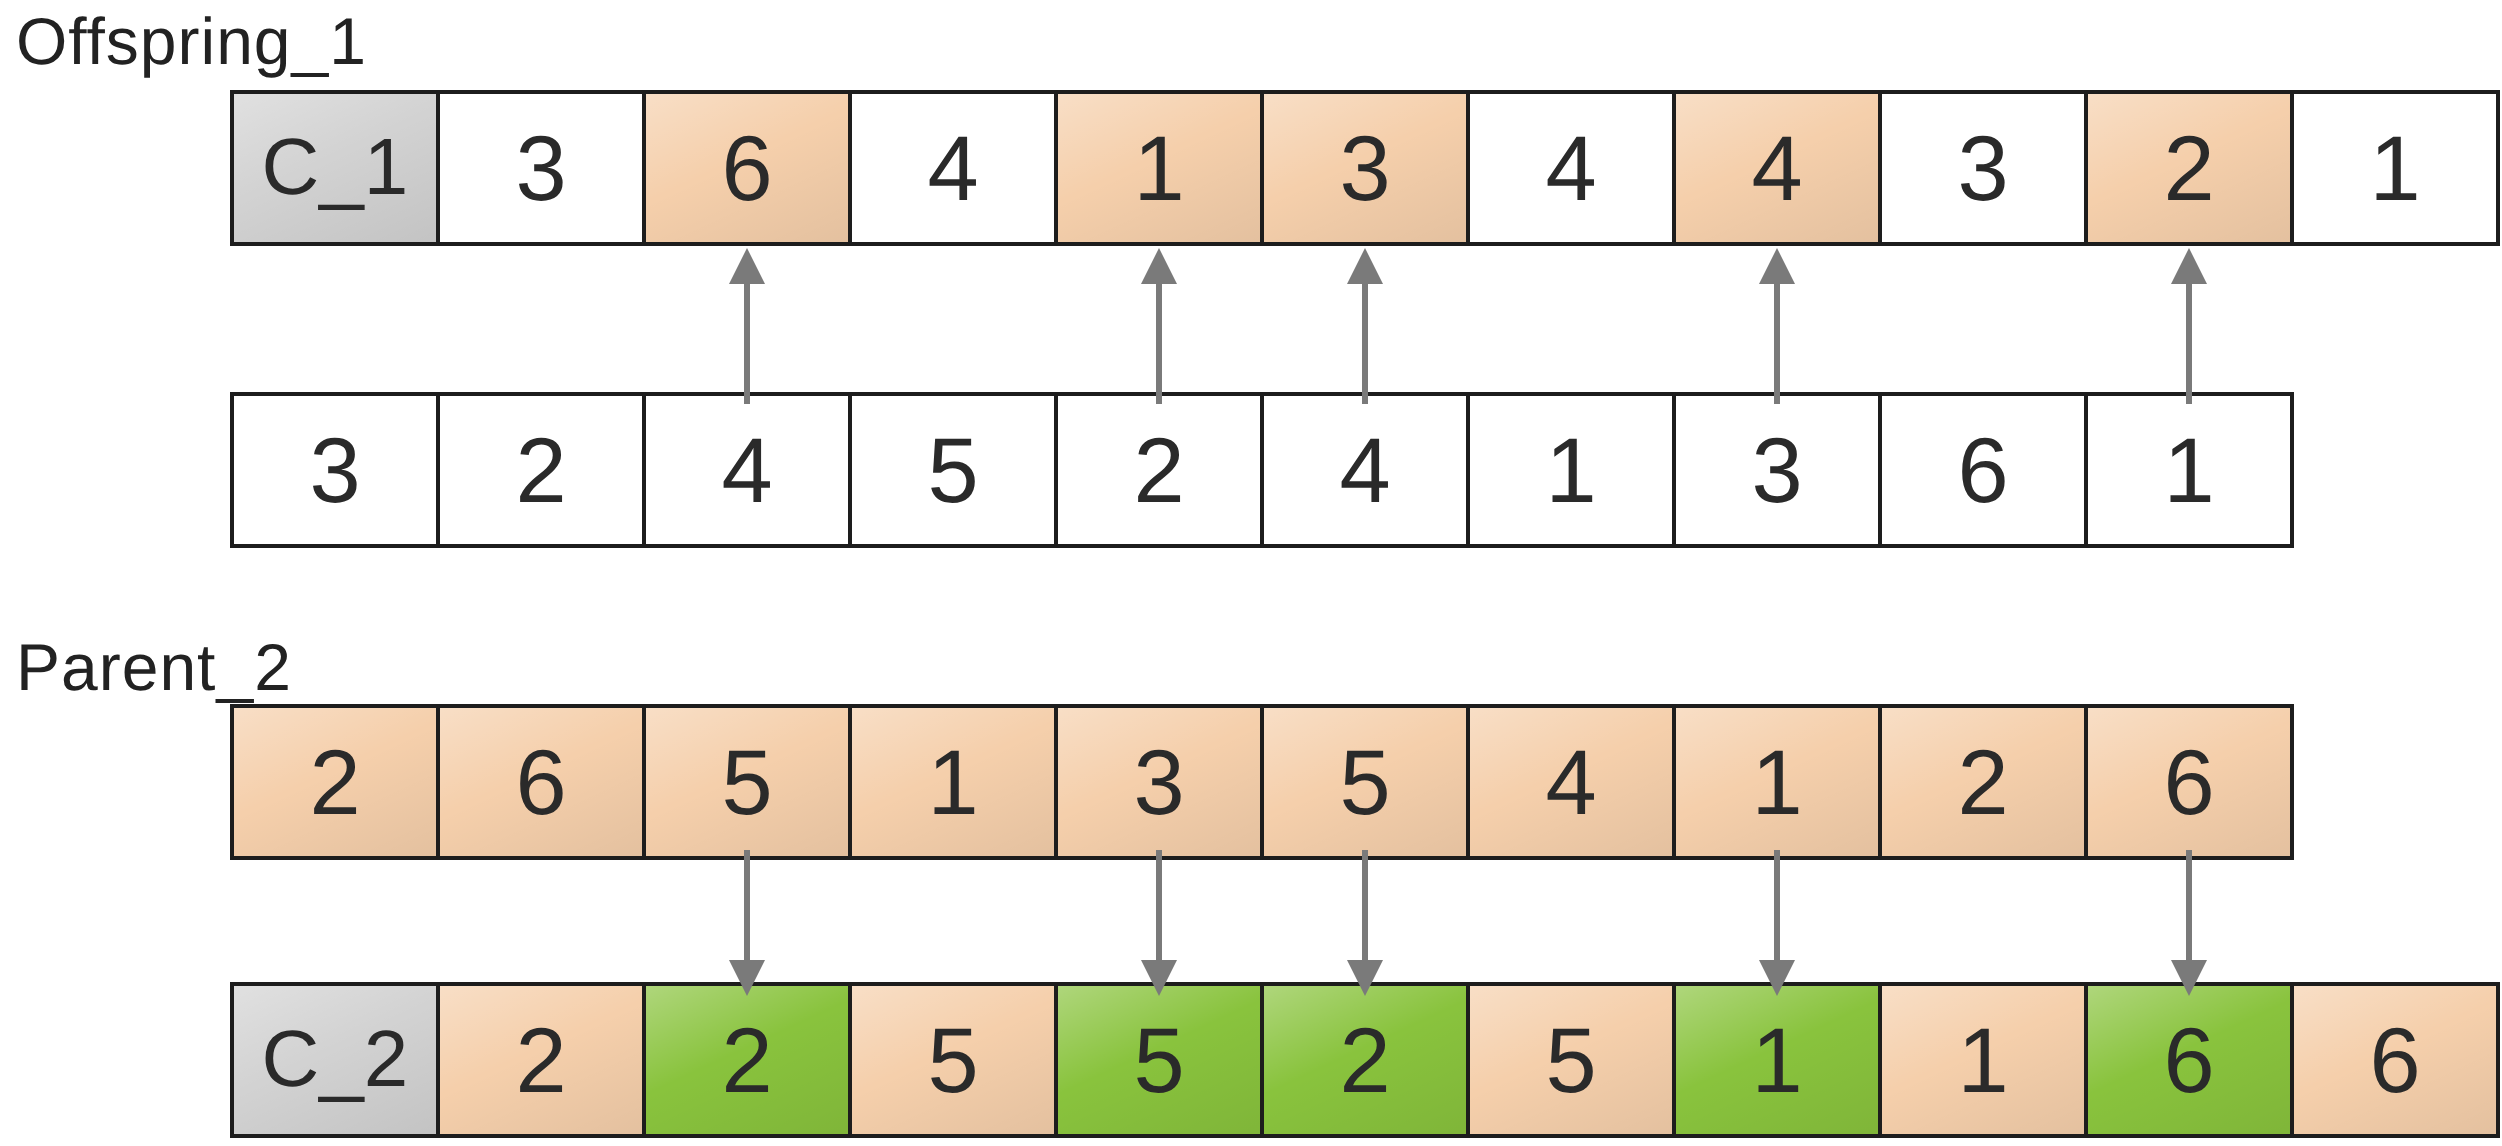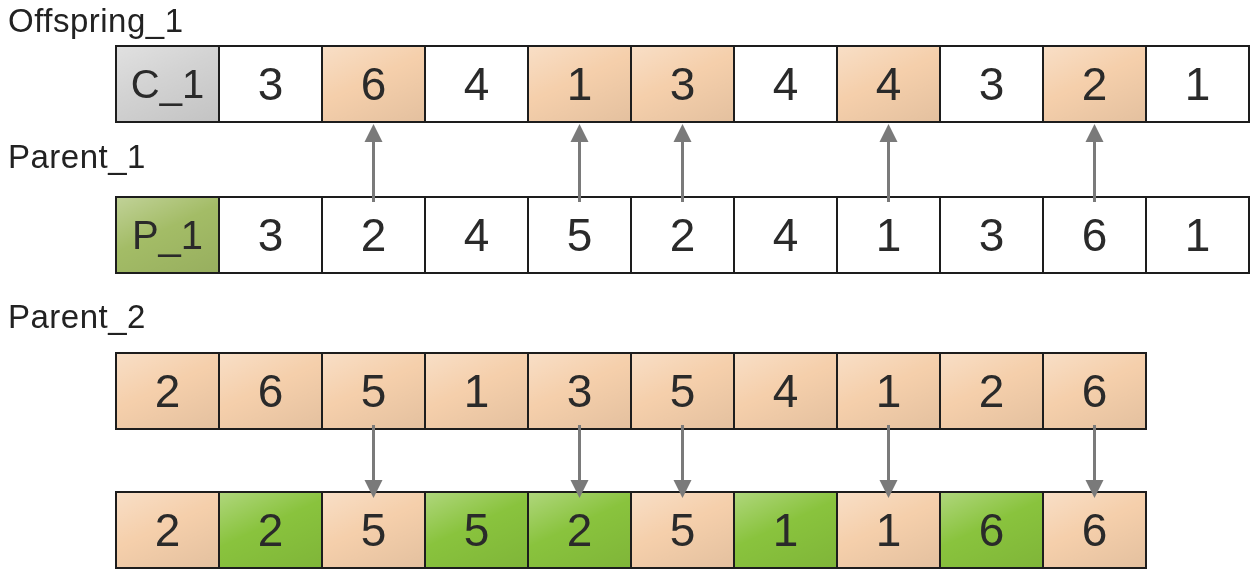--- a/index.html
+++ b/index.html
@@ -42,50 +42,49 @@
       <div class="cell s-white">4</div>
       <div class="cell s-orange">1</div>
       <div class="cell s-orange">3</div>
       <div class="cell s-white">4</div>
       <div class="cell s-orange">4</div>
       <div class="cell s-white">3</div>
       <div class="cell s-orange">2</div>
       <div class="cell s-white">1</div>
     </div>
 
-  <div class="row-title" style="top:138px">Parent_1</div>
   <div class="chrom-row" style="top:196px">
-      <div class="cell label-cell s-olive">P_1</div>
       <div class="cell s-white">3</div>
       <div class="cell s-white">2</div>
       <div class="cell s-white">4</div>
       <div class="cell s-white">5</div>
       <div class="cell s-white">2</div>
       <div class="cell s-white">4</div>
       <div class="cell s-white">1</div>
       <div class="cell s-white">3</div>
       <div class="cell s-white">6</div>
       <div class="cell s-white">1</div>
     </div>
 
-  <div class="row-title" style="top:298px">Parent_2</div>
+  <div class="row-title" style="top:315px">Parent_2</div>
   <div class="chrom-row" style="top:352px">
       <div class="cell s-orange">2</div>
       <div class="cell s-orange">6</div>
       <div class="cell s-orange">5</div>
       <div class="cell s-orange">1</div>
       <div class="cell s-orange">3</div>
       <div class="cell s-orange">5</div>
       <div class="cell s-orange">4</div>
       <div class="cell s-orange">1</div>
       <div class="cell s-orange">2</div>
       <div class="cell s-orange">6</div>
     </div>
 
   <div class="chrom-row" style="top:491px">
+      <div class="cell label-cell s-gray">C_2</div>
       <div class="cell s-orange">2</div>
       <div class="cell s-green">2</div>
       <div class="cell s-orange">5</div>
       <div class="cell s-green">5</div>
       <div class="cell s-green">2</div>
       <div class="cell s-orange">5</div>
       <div class="cell s-green">1</div>
       <div class="cell s-orange">1</div>
       <div class="cell s-green">6</div>
       <div class="cell s-orange">6</div>

